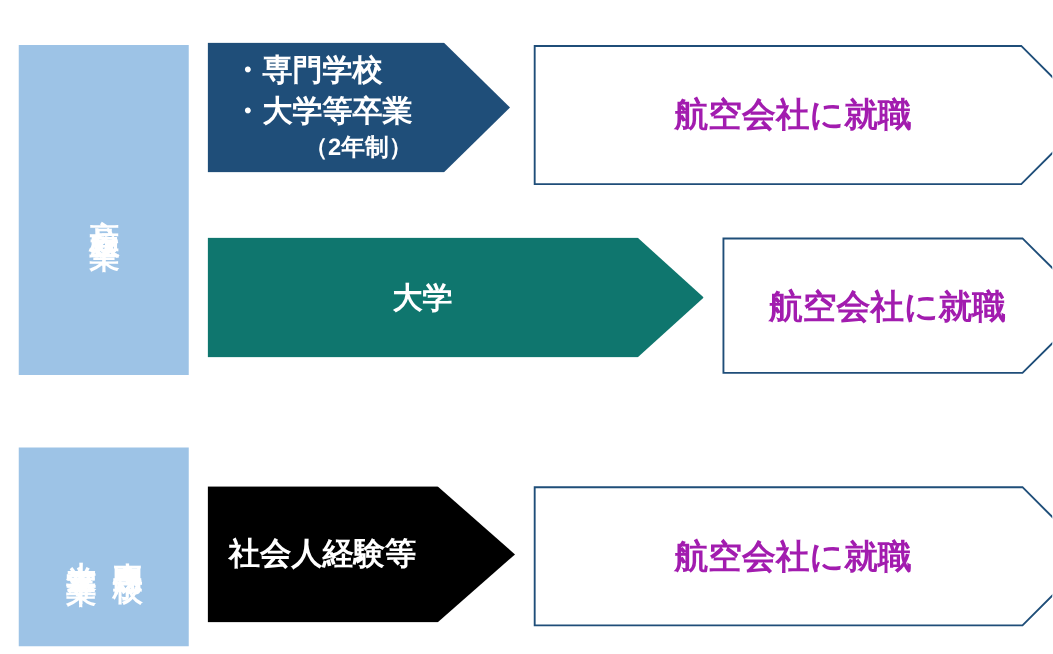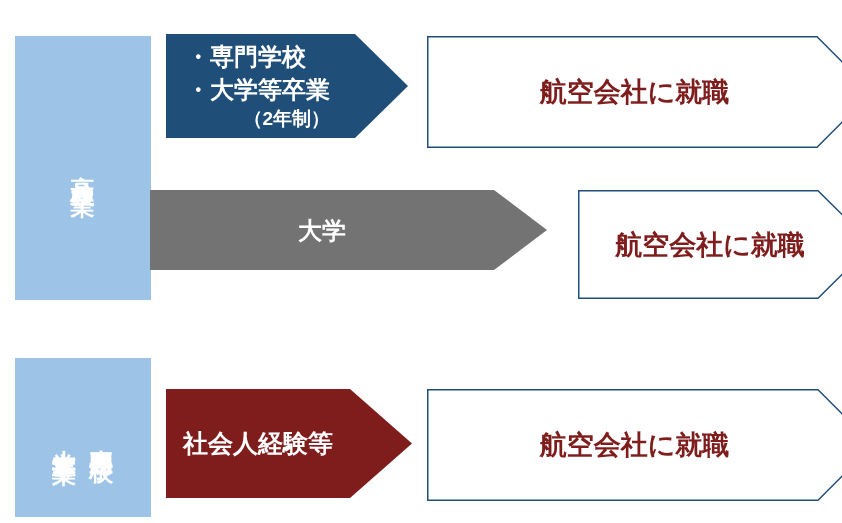--- a/index.html
+++ b/index.html
@@ -34,27 +34,27 @@
     position:absolute;
     display:flex;align-items:center;
     color:#ffffff;
   }
   #arrow-vocational{
     left:166px;top:34px;width:242px;height:104px;
     background:#1F4E79;
     clip-path:polygon(0 0,189px 0,100% 50%,189px 100%,0 100%);
   }
   #arrow-university{
-    left:150px;top:190px;width:397px;height:80px;
-    background:#737373;
+    left:166px;top:190px;width:397px;height:96px;
+    background:#0f766e;
     clip-path:polygon(0 0,344px 0,100% 50%,344px 100%,0 100%);
   }
   #arrow-workexp{
     left:166px;top:389px;width:246px;height:109px;
-    background:#7f1d1d;
+    background:#000000;
     clip-path:polygon(0 0,184px 0,100% 50%,184px 100%,0 100%);
   }
   .arrow-lines{
     display:flex;flex-direction:column;justify-content:center;
   }
   #arrow-vocational .arrow-lines{padding-left:20px;}
   .arrow-line{
     font-size:24px;font-weight:bold;line-height:33px;white-space:nowrap;
   }
   .arrow-note{
@@ -65,21 +65,21 @@
   #arrow-workexp .arrow-lines{width:184px;text-align:center;}
   #arrow-workexp .arrow-line{font-size:25px;}
   
   .outcome{
     position:absolute;
   }
   .outcome svg{position:absolute;left:0;top:0;overflow:visible;display:block;}
   .outcome .outcome-label{
     position:absolute;left:0;top:0;right:0;bottom:0;
     display:flex;align-items:center;justify-content:center;
-    color:#7f1d1d;font-size:27px;font-weight:bold;white-space:nowrap;
+    color:#a21caf;font-size:27px;font-weight:bold;white-space:nowrap;
   }
   #outcome-1{left:427px;top:36px;width:415px;height:112px;}
   #outcome-2{left:578px;top:190px;width:264px;height:109px;}
   #outcome-3{left:427px;top:389px;width:415px;height:112px;}
 </style>
 </head>
 <body>
 
 <div id="stage">
 

